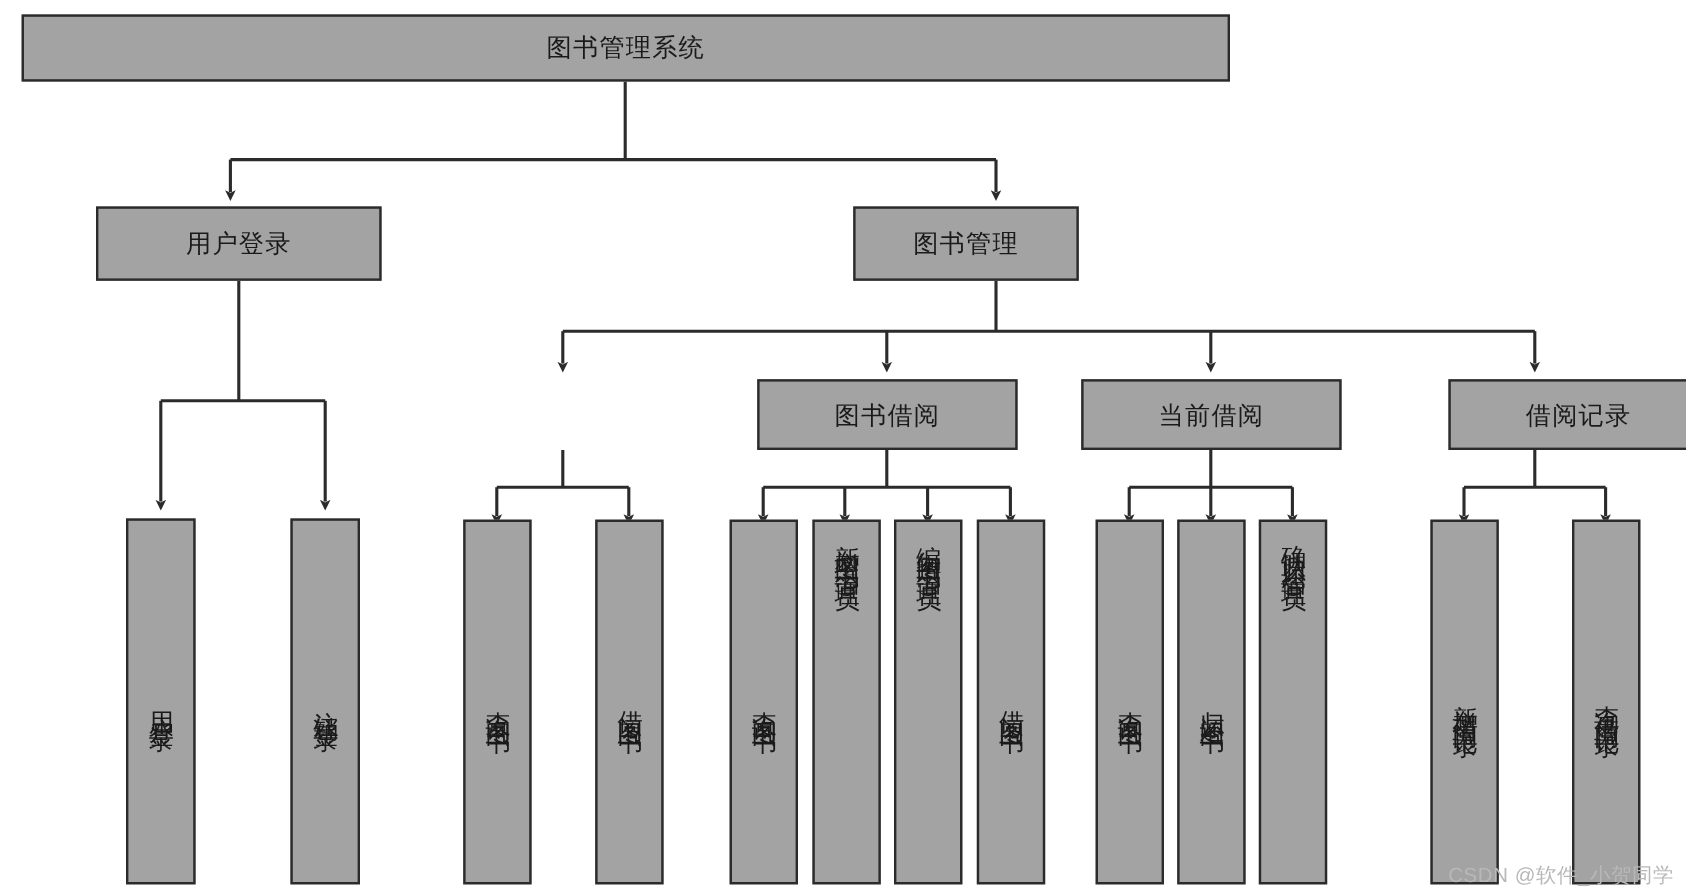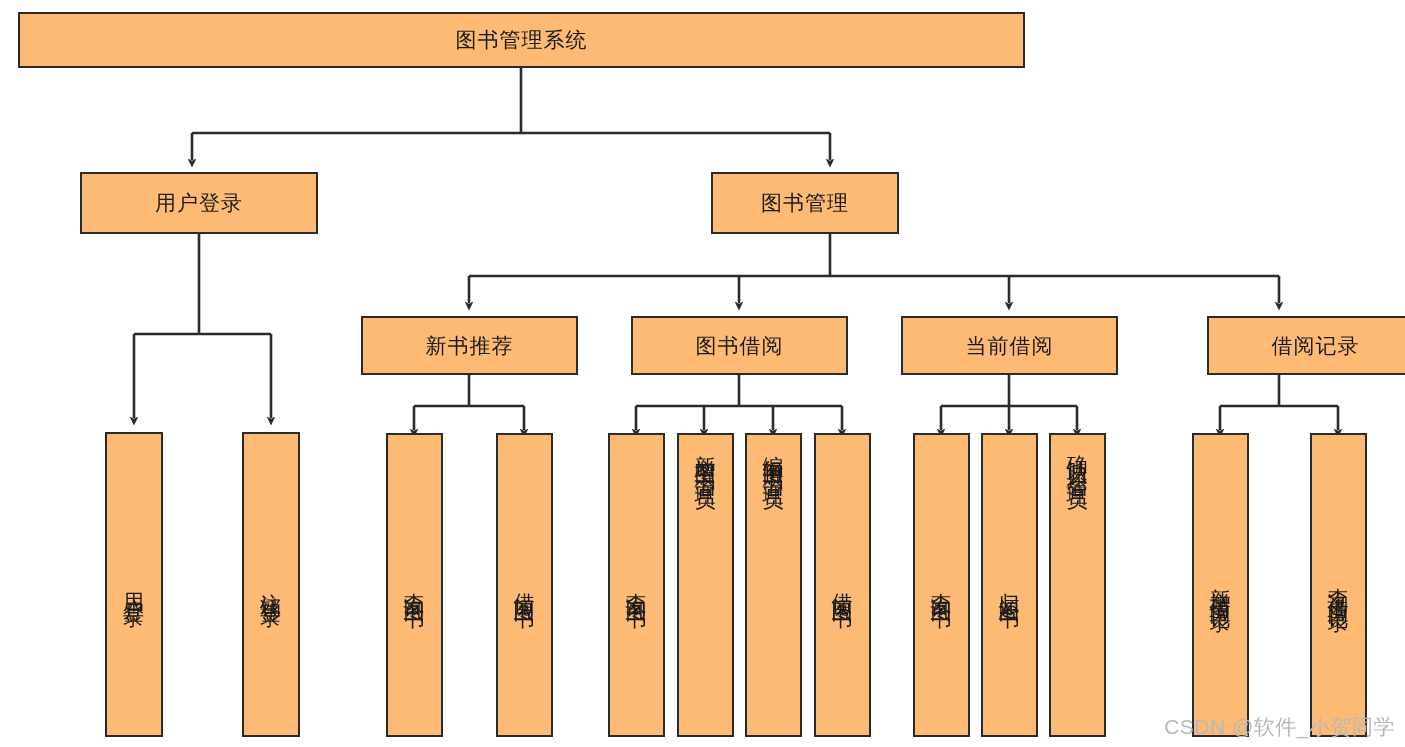--- a/index.html
+++ b/index.html
@@ -21,21 +21,21 @@
     position: absolute;
     left: 0;
     top: 0;
     width: 1405px;
     height: 747px;
   }
   .node {
     position: absolute;
     box-sizing: border-box;
     border: 2.2px solid #2b2b2b;
-    background: #fdba74;
+    background: #a3a3a3;
     display: flex;
     align-items: center;
     justify-content: center;
     color: #1a1a1a;
   }
   .node.h {
     font-size: 21px;
     letter-spacing: 1px;
   }
   .node.leaf {
@@ -58,21 +58,21 @@
     padding-top: 2px;
   }
   .leafinner.top {
     align-items: flex-start;
     padding-top: 6px;
   }
   .watermark {
     position: absolute;
     right: 10px;
     bottom: 6px;
-    font-size: 21px;
+    font-size: 17px;
     color: #b8b8b8;
     letter-spacing: 0.5px;
     white-space: nowrap;
     pointer-events: none;
   }
 </style>
 </head>
 <body>
 
 <div id="canvas">
@@ -131,23 +131,20 @@
     <span>图书管理系统</span>
   </div>
 
   <div class="node h" style="left:80px; top:172px; width:238px; height:62px;">
     <span>用户登录</span>
   </div>
   <div class="node h" style="left:711px; top:172px; width:188px; height:62px;">
     <span>图书管理</span>
   </div>
 
-  <div class="node h" style="left:361px; top:316px; width:217px; height:59px;">
-    <span>新书推荐</span>
-  </div>
   <div class="node h" style="left:901px; top:316px; width:217px; height:59px;">
     <span>当前借阅</span>
   </div>
   <div class="node h" style="left:631px; top:316px; width:217px; height:59px;">
     <span>图书借阅</span>
   </div>
   <div class="node h" style="left:1171px; top:316px; width:217px; height:59px;margin-left:36px;">
     <span>借阅记录</span>
   </div>
 

